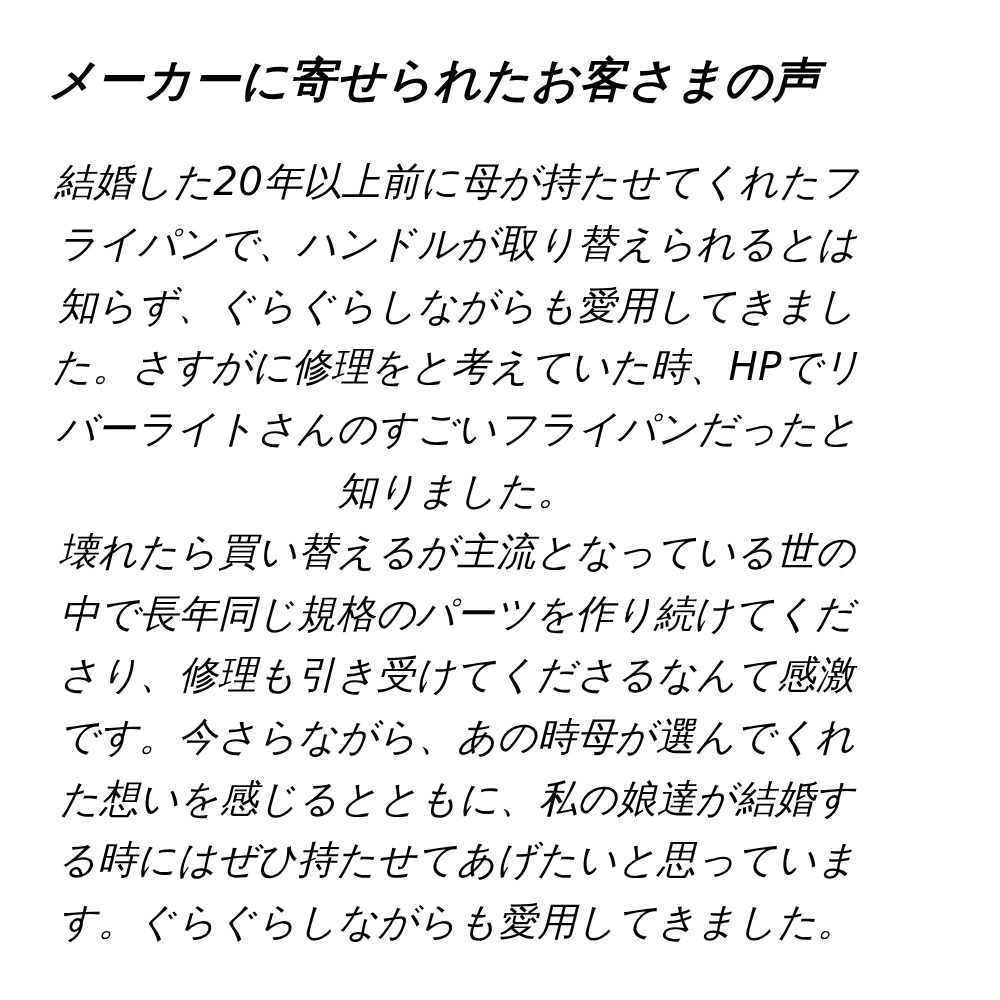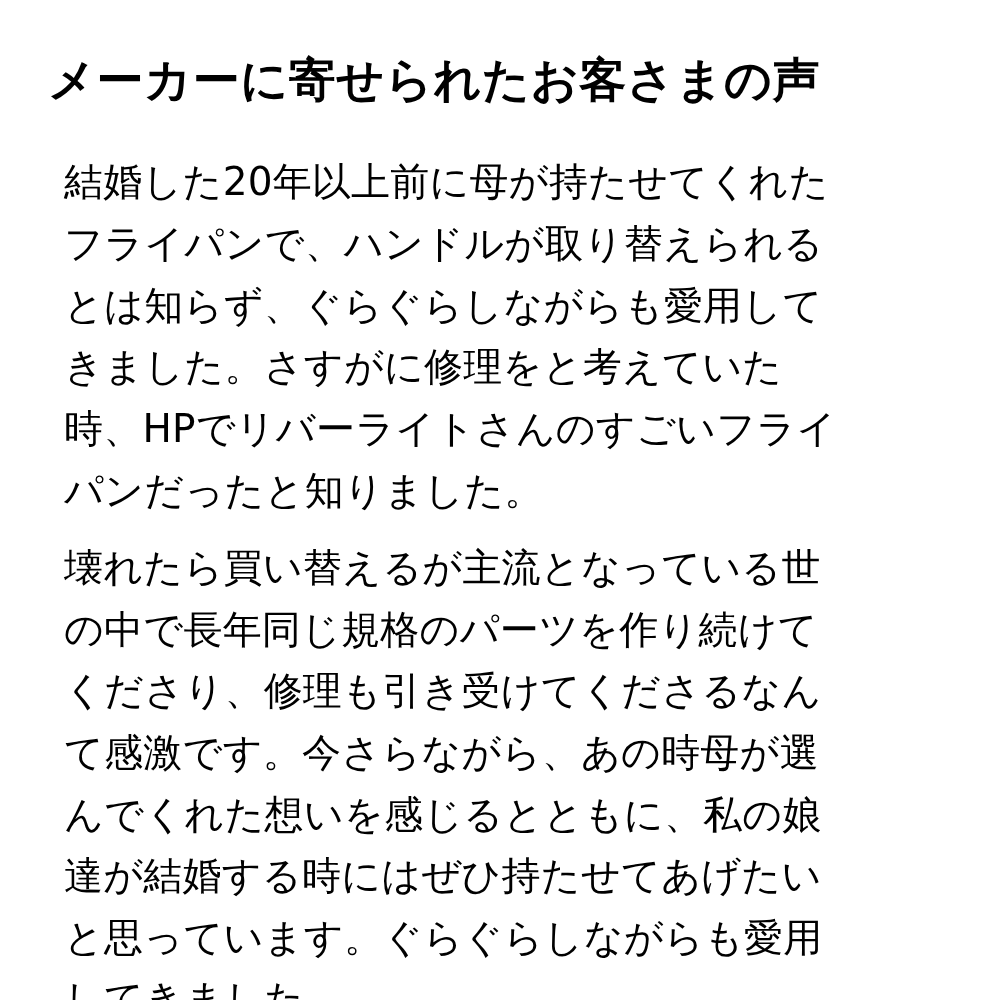--- a/index.html
+++ b/index.html
@@ -14,39 +14,40 @@
     color: #000000;
     -webkit-font-smoothing: antialiased;
   }
   .page {
     box-sizing: border-box;
     width: 912px;
     height: 1000px;
     padding: 52px 46px 0 48px;
     background: #ffffff;
     overflow: hidden;
+    font-style: italic;
   }
   .doc-title {
     font-size: 47px;
     font-weight: 700;
     line-height: 1.18;
     letter-spacing: 0.5px;
     margin: 0 0 44px 0;
     color: #000000;
   }
   .body-copy {
     font-size: 39px;
     font-weight: 500;
     line-height: 1.58;
     letter-spacing: 0.2px;
     color: #000000;
   }
   .paragraph {
-    margin: 16px;
-    text-align: left;
+    margin: 0;
+    text-align: center;
   }
   .paragraph + .paragraph {
     margin-top: 0;
   }
 </style>
 </head>
 <body>
 
 <div class="page">
   <h1 class="doc-title">メーカーに寄せられたお客さまの声</h1>

